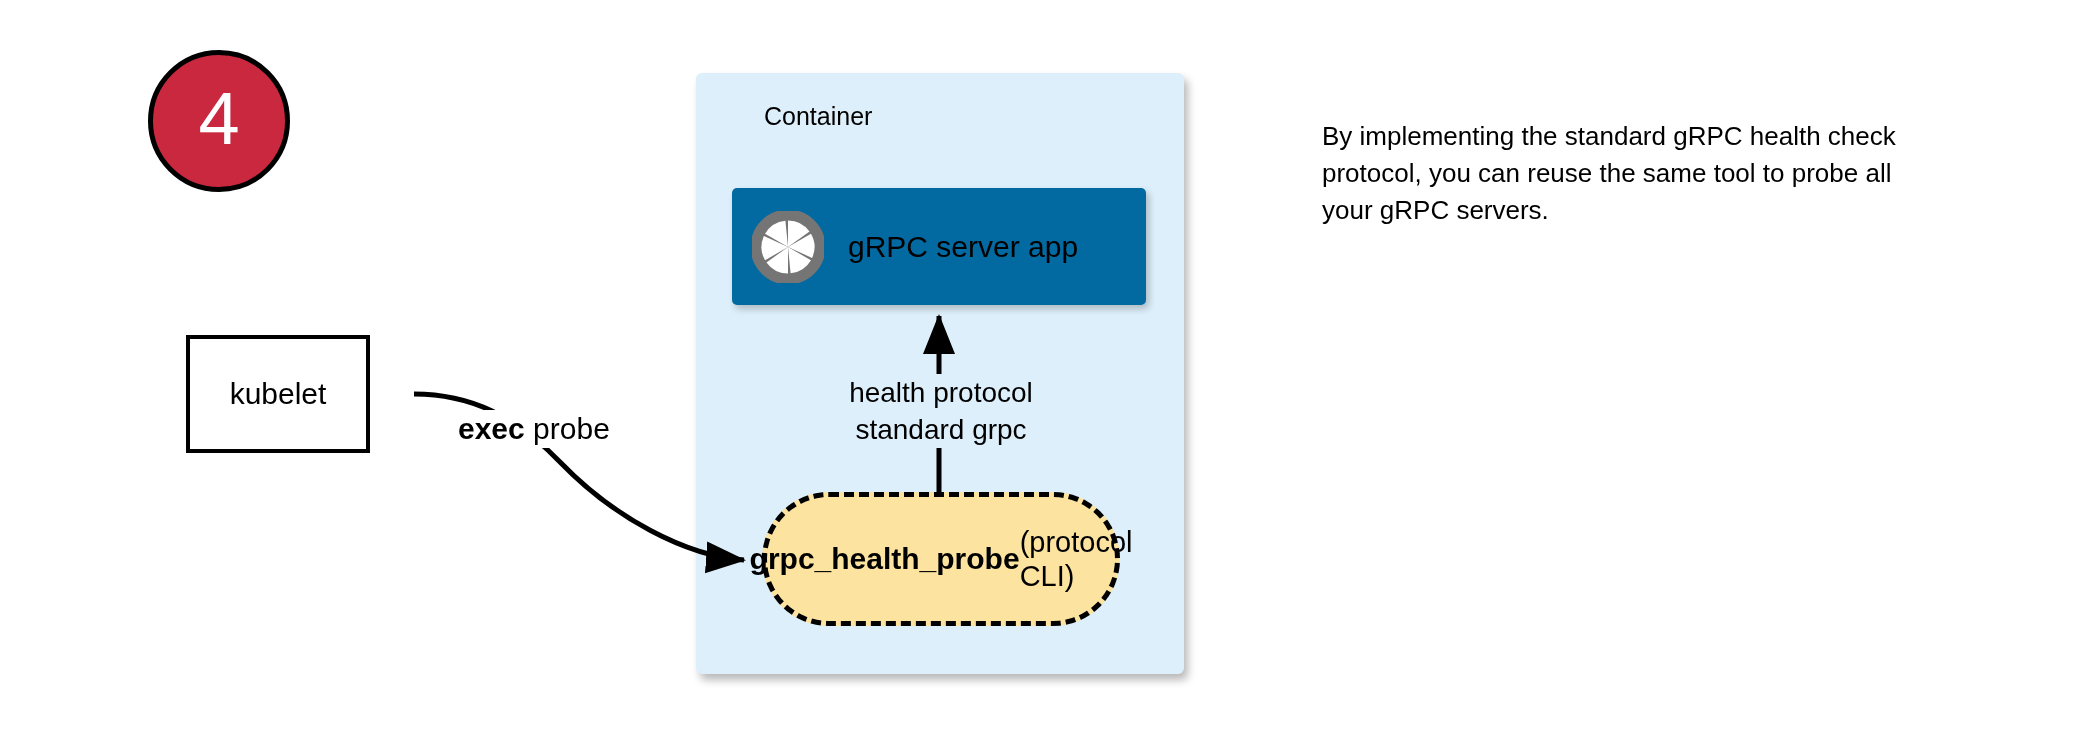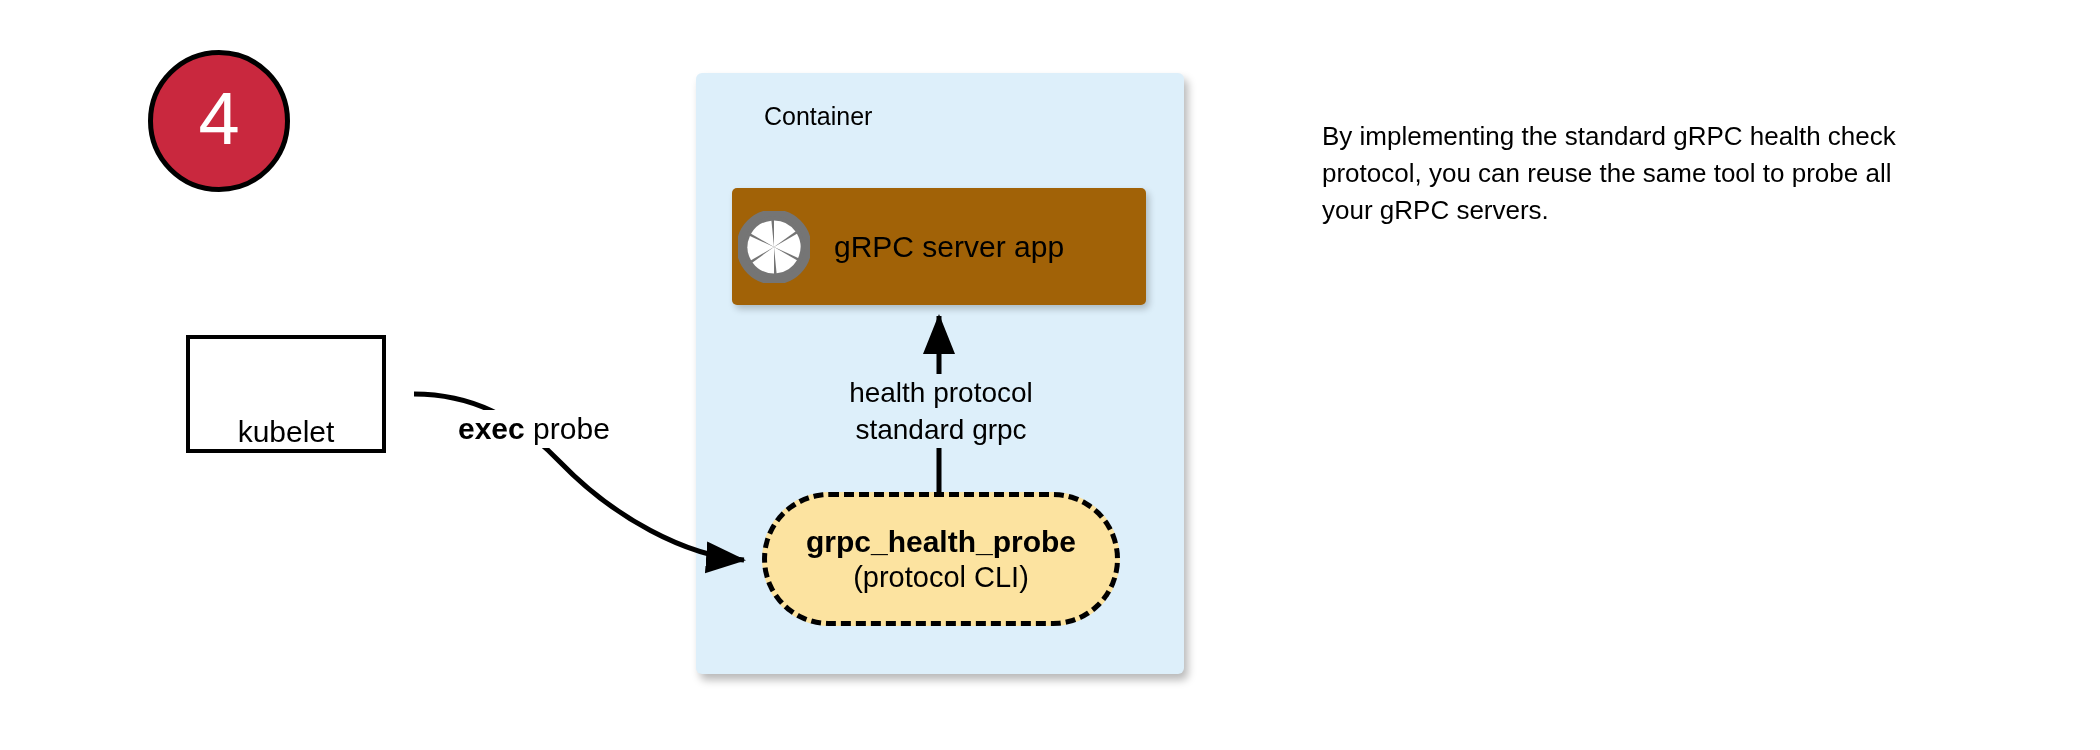--- a/index.html
+++ b/index.html
@@ -38,27 +38,27 @@
     font-weight: 400;
     letter-spacing: 0px;
     transform: translateY(-2px);
   }
 
   
   #kubelet-node {
     position: absolute;
     left: 186px;
     top: 335px;
-    width: 200px;
+    width: 184px;
     height: 118px;
     background: #ffffff;
     border: 4px solid #000000;
     box-sizing: border-box;
     display: flex;
-    align-items: flex-end;
+    align-items: center;
     justify-content: center;
   }
   #kubelet-node .label {
     font-size: 30px;
   }
 
   
   #container-panel {
     position: absolute;
     left: 696px;
@@ -78,47 +78,47 @@
     margin-left: 40px;
   }
 
   
   #grpc-server-node {
     position: absolute;
     left: 732px;
     top: 188px;
     width: 414px;
     height: 117px;
-    background: #a16207;
+    background: #0369a1;
     border-radius: 5px;
     box-shadow: 3px 4px 7px rgba(0,0,0,0.22);
     display: flex;
     align-items: center;
-    padding-left: 6px;
+    padding-left: 20px;
     box-sizing: border-box;
   }
   #grpc-server-node .app-label {
     font-size: 30px;
     margin-left: 24px;
   }
   .aperture-icon { flex: 0 0 auto; display: block; }
 
   
   #probe-node {
     position: absolute;
     left: 762px;
     top: 492px;
     width: 358px;
     height: 134px;
     background: #fce3a0;
     border: 5px dashed #000000;
     border-radius: 68px;
     box-sizing: border-box;
     display: flex;
-    flex-direction: column;
+    flex-direction: row;
     align-items: center;
     justify-content: center;
   }
   #probe-node .probe-title {
     font-size: 30px;
     font-weight: bold;
     line-height: 1.18;
   }
   #probe-node .probe-sub {
     font-size: 29px;

